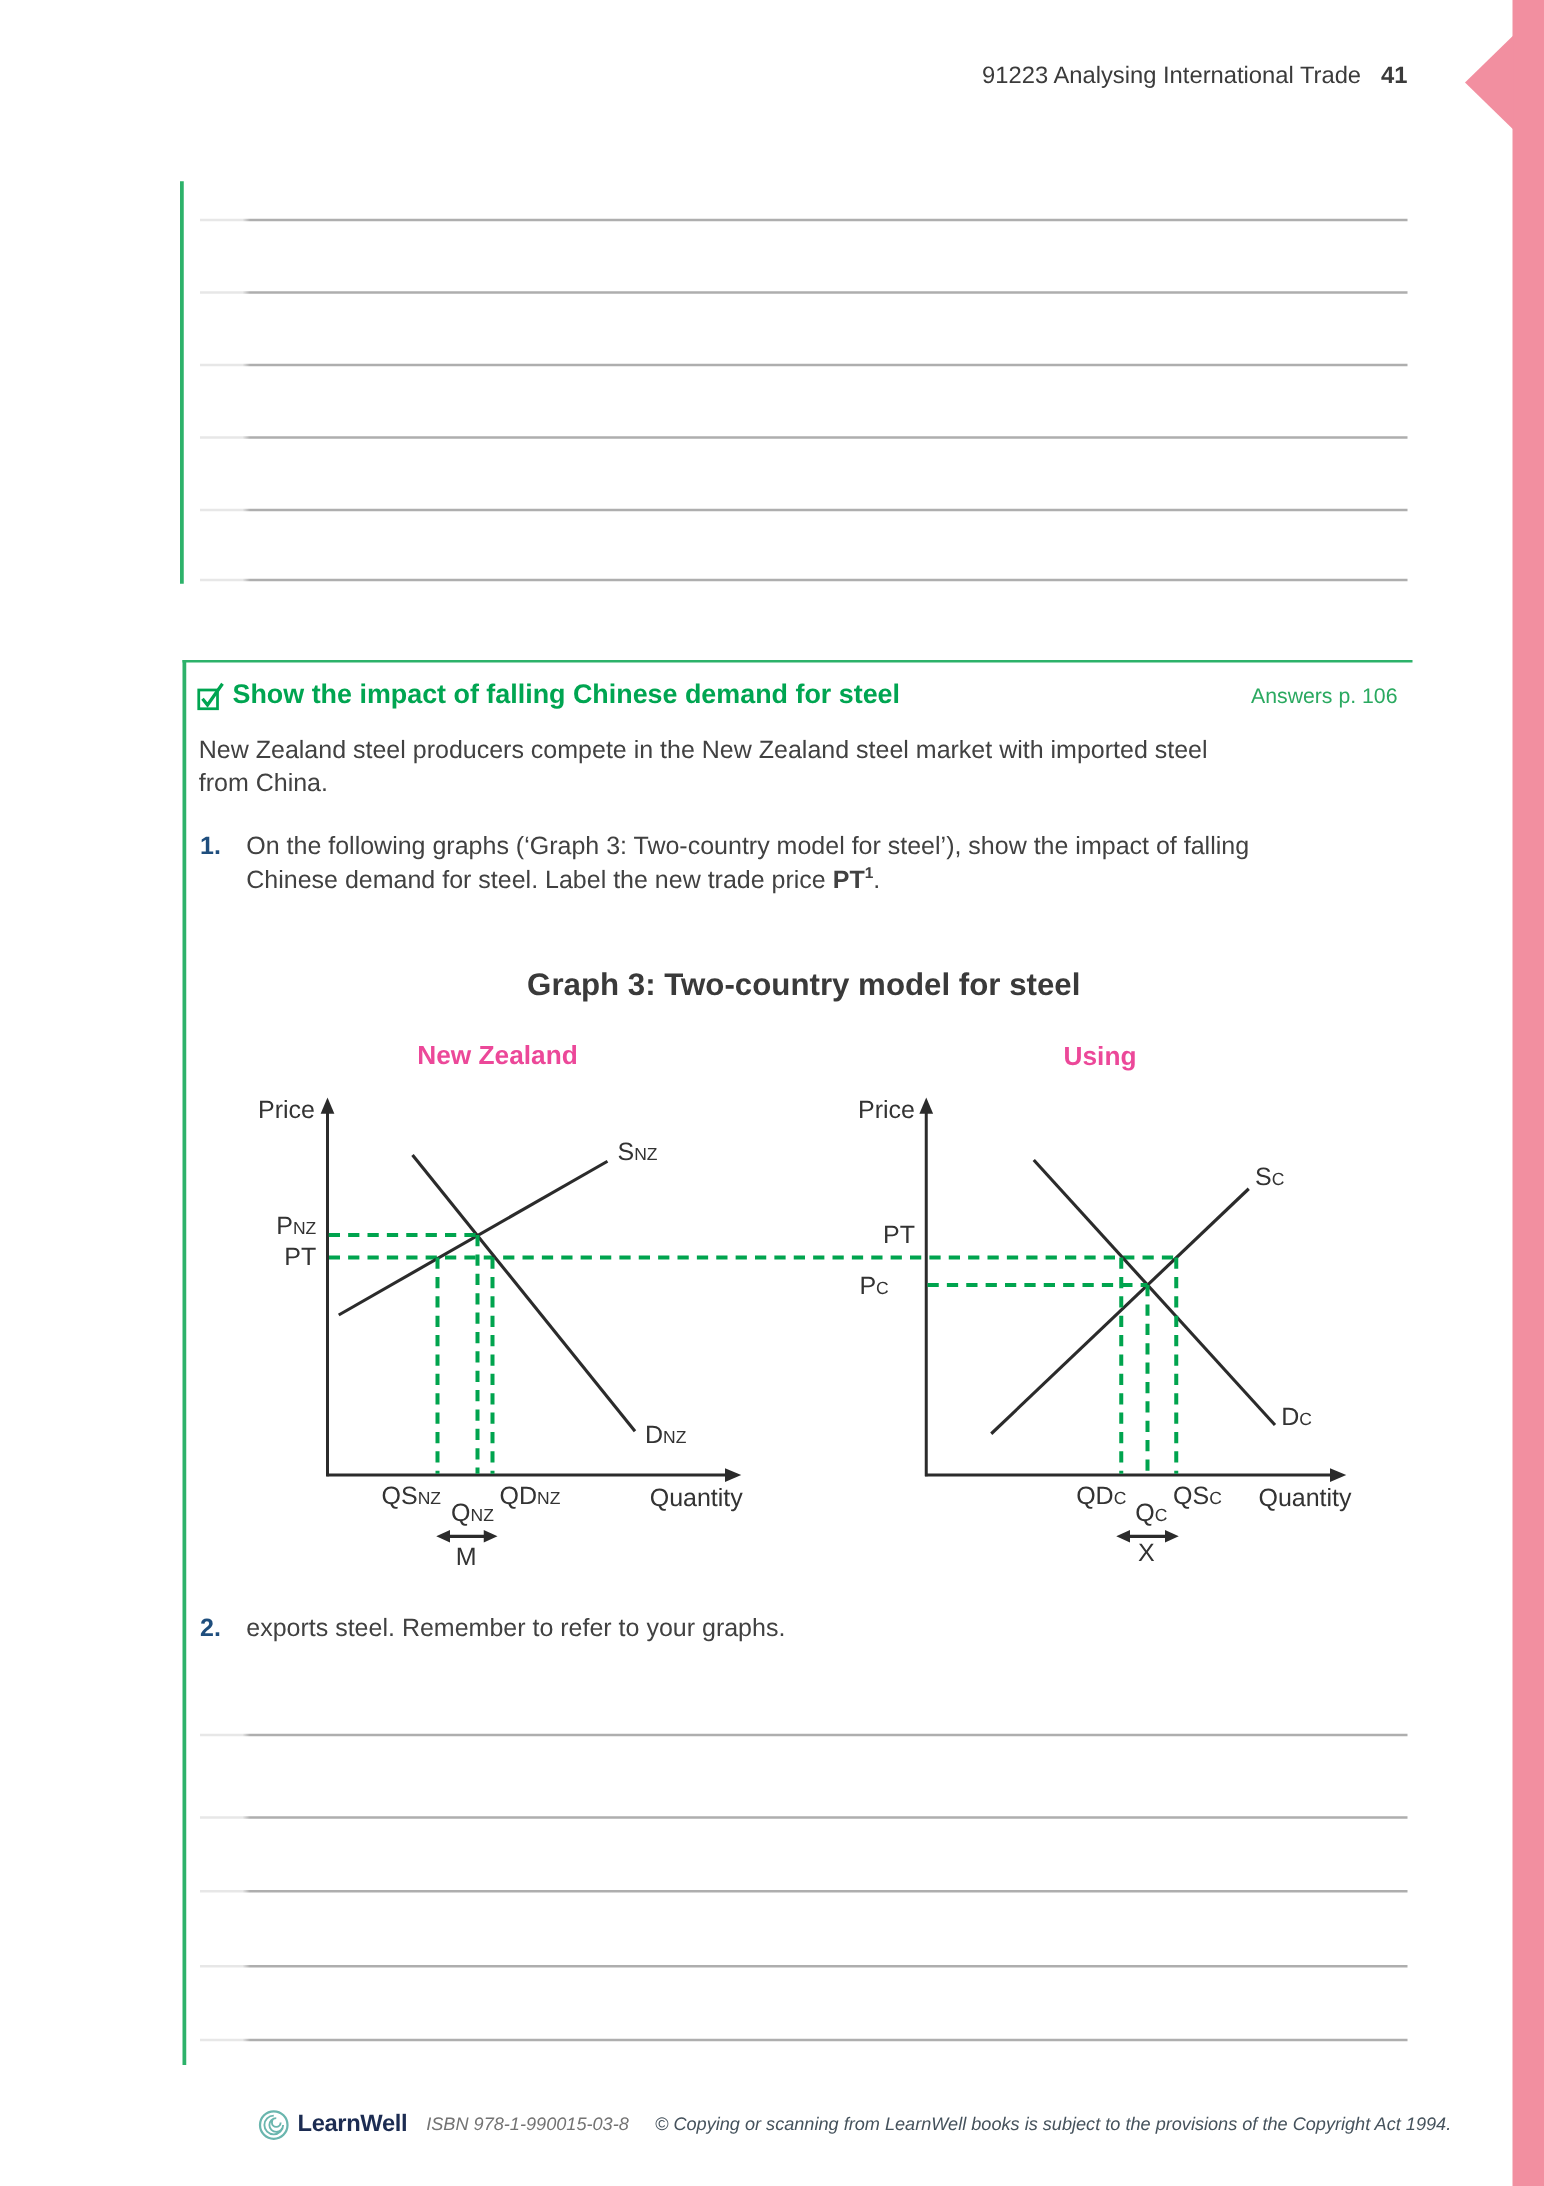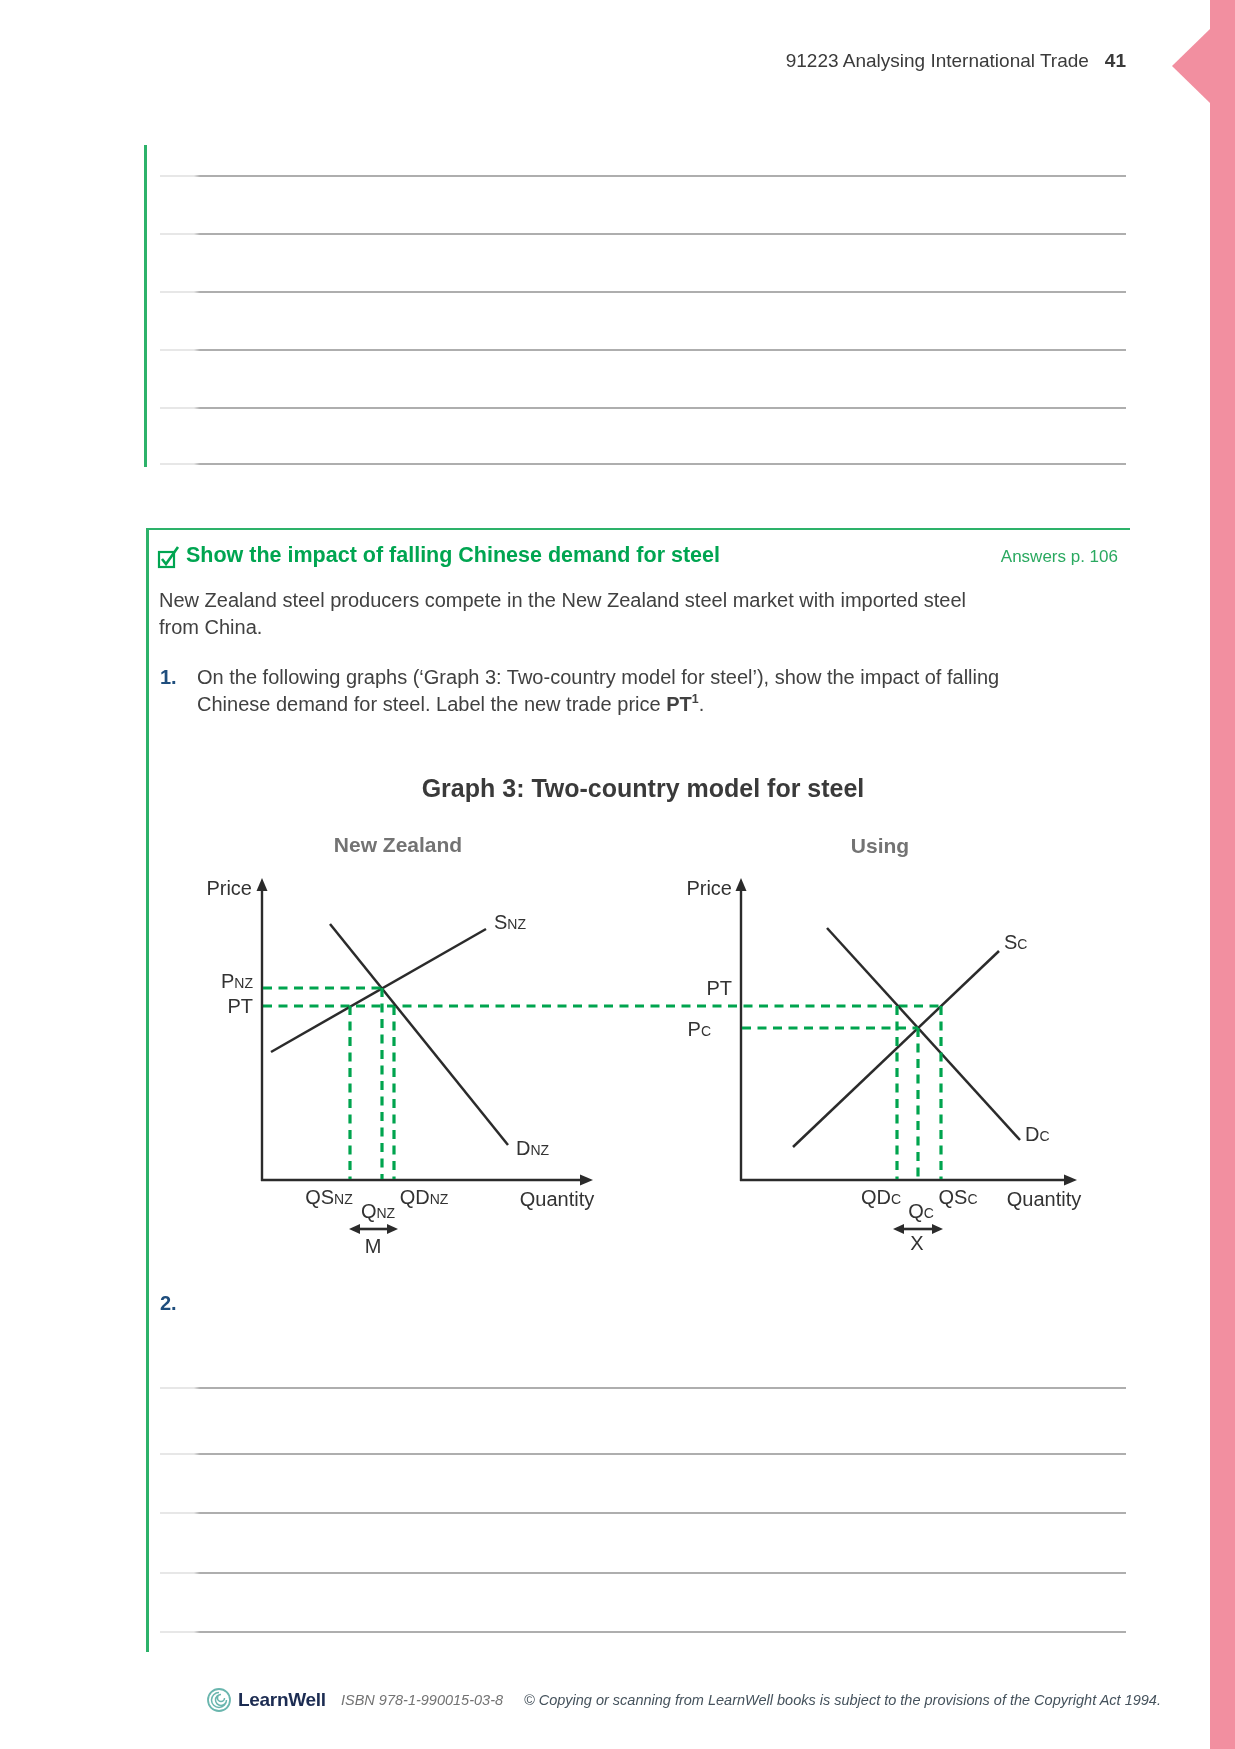--- a/index.html
+++ b/index.html
@@ -24,21 +24,21 @@
     border-left:3px solid #2db26a;border-top:2px solid #2db26a;}
   .section-title{position:absolute;left:186px;top:543px;font-size:21.5px;font-weight:bold;color:#00a551;white-space:nowrap;}
   .answers-ref{position:absolute;right:117px;top:547px;font-size:17px;color:#2aa960;white-space:nowrap;}
   .body-text{font-size:20px;line-height:27px;color:#414141;}
   .intro{position:absolute;left:159px;top:587px;}
   .q-num{position:absolute;width:30px;font-size:20px;line-height:27px;font-weight:bold;color:#1f4e7d;}
   .q-text{position:absolute;left:197px;width:930px;}
   .q-text sup{font-size:62%;vertical-align:super;line-height:0;}
   .graph-main-title{position:absolute;left:153px;top:774px;width:980px;text-align:center;
     font-size:25px;font-weight:bold;color:#3a3a3a;}
-  .panel-title{position:absolute;transform:translateX(-50%);font-size:21px;font-weight:bold;color:#737373;white-space:nowrap;}
+  .panel-title{position:absolute;transform:translateX(-50%);font-size:21px;font-weight:bold;color:#ec4899;white-space:nowrap;}
   
   .glabel{position:absolute;font-size:20px;color:#333333;white-space:nowrap;line-height:1;}
   .glabel .sub{font-size:14px;}
   
   .footer-logo-text{position:absolute;left:238px;top:1689px;font-size:19px;font-weight:bold;color:#1c2c52;letter-spacing:-0.3px;}
   .footer-isbn{position:absolute;left:341px;top:1692px;font-size:14.5px;font-style:italic;color:#737373;}
   .footer-copy{position:absolute;left:524px;top:1692px;font-size:14.5px;font-style:italic;color:#45525c;}
   svg{display:block;}
 </style>
 </head>
@@ -132,20 +132,21 @@
     <div class="glabel" style="left: 711px; top: 1029px; transform: translate(-100%, -50%);"><span>P</span><span class="sub">C</span></div>
     <div class="glabel" style="left: 881px; top: 1197px; transform: translate(-50%, -50%);"><span>QD</span><span class="sub">C</span></div>
     <div class="glabel" style="left: 921px; top: 1211px; transform: translate(-50%, -50%);"><span>Q</span><span class="sub">C</span></div>
     <div class="glabel" style="left: 958px; top: 1197px; transform: translate(-50%, -50%);"><span>QS</span><span class="sub">C</span></div>
     <div class="glabel" style="left: 1044px; top: 1199px; transform: translate(-50%, -50%);">Quantity</div>
     <div class="glabel" style="left: 917px; top: 1243px; transform: translate(-50%, -50%);">X</div>
   </div>
 
 <div class="q-num" style="left:160px;top:1290px;">2.</div>
 <div class="q-text body-text" style="top:1290px;">
+  <span style="display:block">exports steel. Remember to refer to your graphs.</span>
 </div>
 
 <div id="bottom-lines">
     <div class="rule-line" style="top: 1387px;"></div>
     <div class="rule-line" style="top: 1453px;"></div>
     <div class="rule-line" style="top: 1512px;"></div>
     <div class="rule-line" style="top: 1572px;"></div>
     <div class="rule-line" style="top: 1631px;"></div>
   </div>
 

